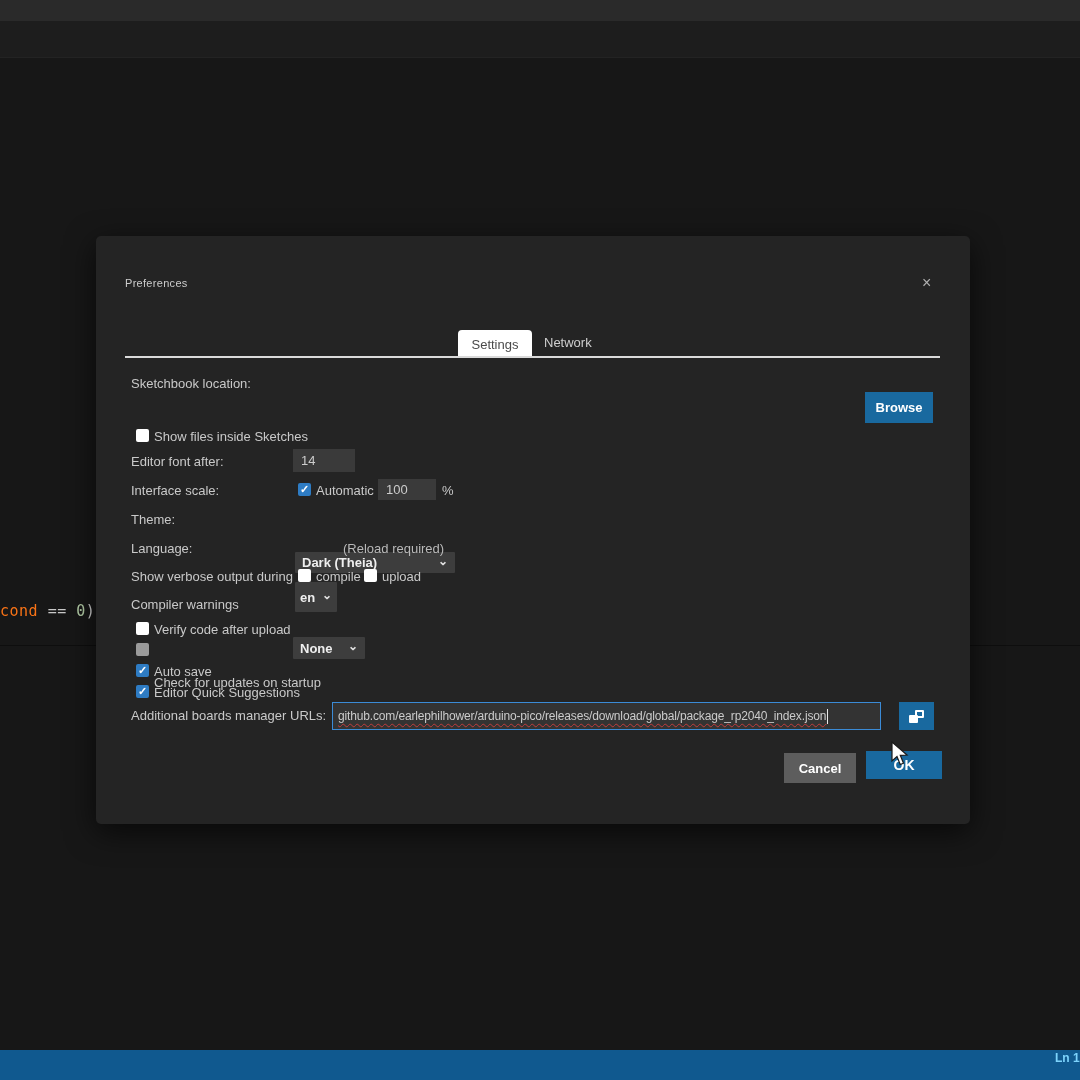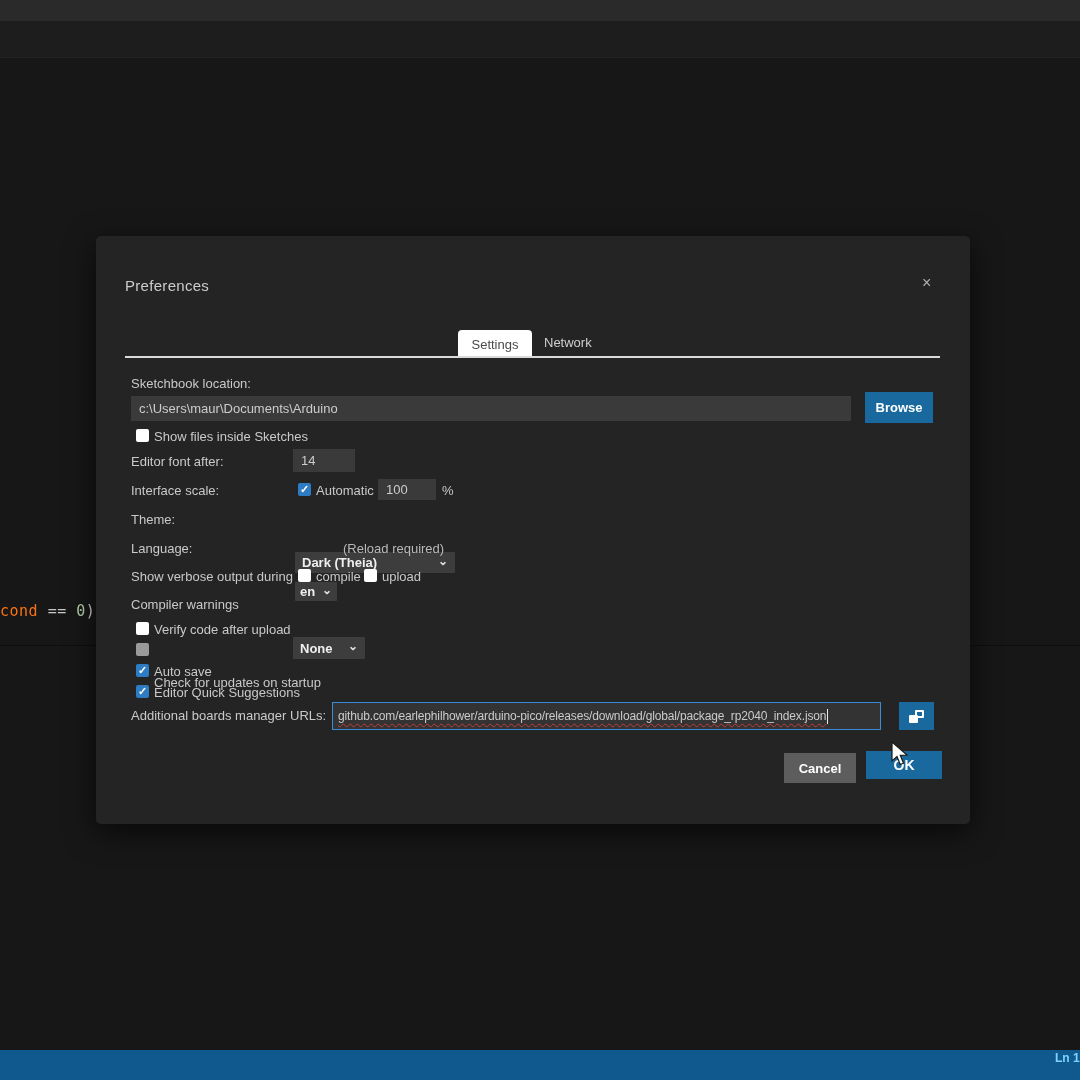--- a/index.html
+++ b/index.html
@@ -19,21 +19,21 @@
   .tok-op    { color:#c8c8c8; }
   .tok-num   { color:#b5cea8; }
   .tok-punct { color:#d4d4d4; }
 
   
   .statusbar { position:absolute; left:0; top:1050px; width:1080px; height:30px; background:#10598f; }
   .statusbar .line-info { position:absolute; left:1055px; top:1px; font-size:12px; font-weight:bold; color:#7dd3fc; white-space:nowrap; }
 
   
   .dialog { position:absolute; left:96px; top:236px; width:874px; height:588px; background:#242424; border-radius:5px; box-shadow:0 8px 30px rgba(0,0,0,.65); }
-  .dlg-title { position:absolute; left:29px; top:41px; font-size:15px; color:#cccccc; letter-spacing:.3px; }
+  .dlg-title { position:absolute; left:29px; top:41px; font-size:11px; color:#cccccc; letter-spacing:.3px; }
   .dlg-close { position:absolute; left:826px; top:38px; font-size:16px; color:#b0b0b0; cursor:default; }
 
   
   .tab-line { position:absolute; left:29px; top:120px; width:815px; height:2px; background:#dadada; }
   .tab-active { position:absolute; left:362px; top:94px; width:74px; height:28px; background:#ffffff; border-radius:4px 4px 0 0; display:flex; align-items:center; justify-content:center; font-size:13px; color:#4a4a4a; }
   .tab-inactive { position:absolute; left:448px; top:99px; font-size:13px; color:#cfcfcf; }
 
   .lbl { position:absolute; font-size:13px; color:#c9c9c9; white-space:nowrap; }
 
   .txt-input { background:#3a3a3a; border:none; color:#cccccc; font-size:13px; font-family:"Liberation Sans", sans-serif; padding:0 8px; outline:none; }
@@ -86,21 +86,20 @@
   <div class="dialog">
 
     <div class="dlg-title">Preferences</div>
     <div class="dlg-close">×</div>
 
     <div class="tab-active">Settings</div>
     <div class="tab-inactive">Network</div>
     <div class="tab-line"></div>
 
     <div class="lbl" style="left:35px; top:140px;">Sketchbook location:</div>
-    <input class="txt-input" style="position: absolute; left: 35px; top: 160px; width: 720px; height: 25px;" value="c:\Users\maur\Documents\Arduino">
     <button class="btn-blue" style="position:absolute; left:769px; top:156px; width:68px; height:31px;">Browse</button>
 
     <div class="cb unchecked" style="left:40px; top:193px;"></div>
     <div class="lbl" style="left:58px; top:193px;">Show files inside Sketches</div>
 
     <div class="lbl" style="left:35px; top:218px;">Editor font after:</div>
     <input class="txt-input" style="position: absolute; left: 197px; top: 213px; width: 62px; height: 23px;" value="14">
 
     <div class="lbl" style="left:35px; top:247px;">Interface scale:</div>
     <div class="cb checked" style="left:202px; top:247px;">
@@ -110,21 +109,21 @@
     <input class="txt-input" style="position: absolute; left: 282px; top: 243px; width: 58px; height: 21px;" value="100">
     <div class="lbl" style="left:346px; top:247px;">%</div>
 
     <div class="lbl" style="left:35px; top:276px;">Theme:</div>
     <div class="dd" style="left:199px; top:272px; width:160px; height:21px;">
       <span>Dark (Theia)</span>
       <span class="chev">⌄</span>
     </div>
 
     <div class="lbl" style="left:35px; top:305px;">Language:</div>
-    <div class="dd" style="left:199px; top:302px; width:42px; height:19px; padding:0 5px;">
+    <div class="dd" style="left:199px; top:302px; width:42px; height:30px; padding:0 5px;">
       <span>en</span>
       <span class="chev" style="margin-left:3px;">⌄</span>
     </div>
     <div class="lbl" style="left:247px; top:305px; color:#b9b9b9;">(Reload required)</div>
 
     <div class="lbl" style="left:35px; top:333px;">Show verbose output during</div>
     <div class="cb unchecked" style="left:202px; top:333px;"></div>
     <div class="lbl" style="left:220px; top:333px;">compile</div>
     <div class="cb unchecked" style="left:268px; top:333px;"></div>
     <div class="lbl" style="left:286px; top:333px;">upload</div>

